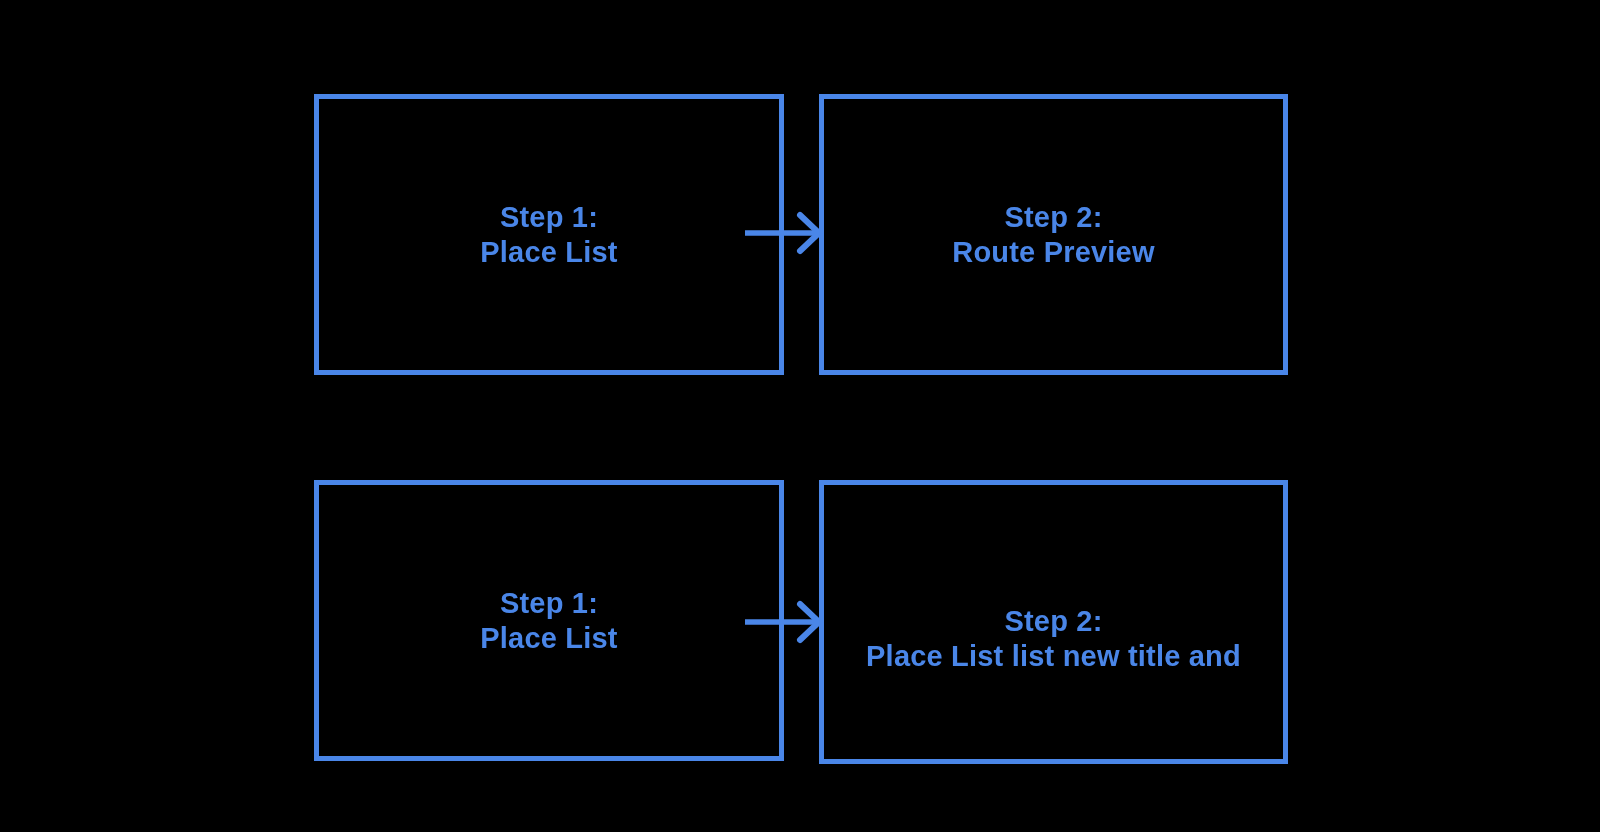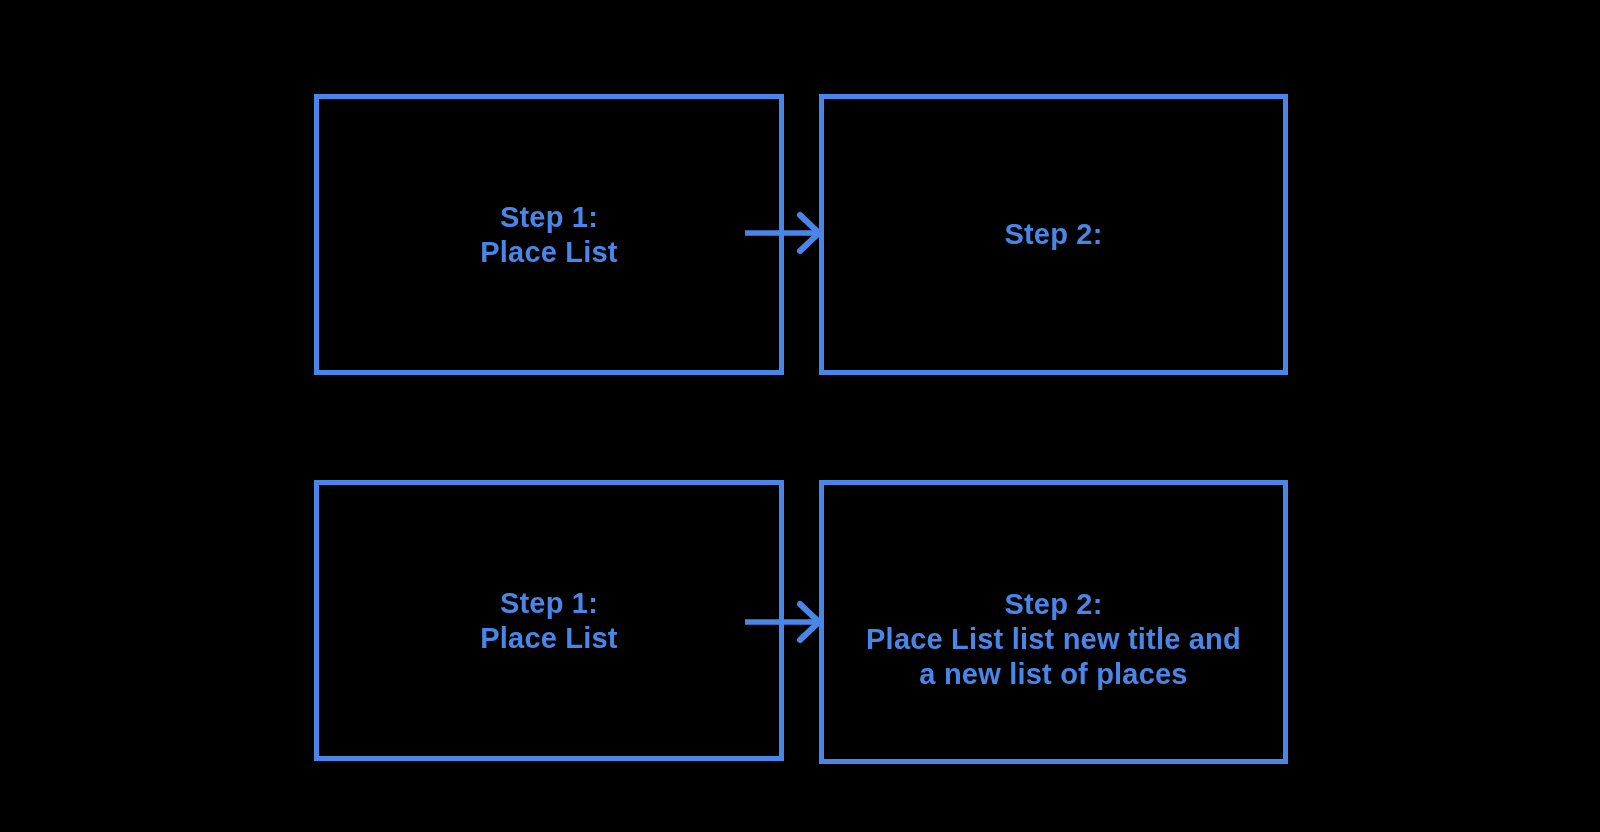--- a/index.html
+++ b/index.html
@@ -61,20 +61,21 @@
   <div class="flow-arrow" id="arrow-flow1">
     <svg viewBox="0 0 85 46" xmlns="http://www.w3.org/2000/svg" aria-hidden="true">
       <line class="shaft" x1="5" y1="23" x2="76" y2="23"></line>
       <polyline class="head" points="60,5 79,23 60,41"></polyline>
     </svg>
   </div>
 
   <div class="flow-box" id="box-flow1-target">
     <div class="box-label">
       <div class="text-line">Step 2:</div>
+      <div class="text-line">Route Preview</div>
     </div>
   </div>
 
   <div class="flow-box" id="box-flow2-source">
     <div class="box-label">
       <div class="text-line">Step 1:</div>
       <div class="text-line">Place List</div>
     </div>
   </div>
 
@@ -82,17 +83,16 @@
     <svg viewBox="0 0 85 46" xmlns="http://www.w3.org/2000/svg" aria-hidden="true">
       <line class="shaft" x1="5" y1="23" x2="76" y2="23"></line>
       <polyline class="head" points="60,5 79,23 60,41"></polyline>
     </svg>
   </div>
 
   <div class="flow-box" id="box-flow2-target">
     <div class="box-label">
       <div class="text-line">Step 2:</div>
       <div class="text-line">Place List list new title and</div>
-      <div class="text-line">a new list of places</div>
     </div>
   </div>
 
 </div>
 
 </body></html>

